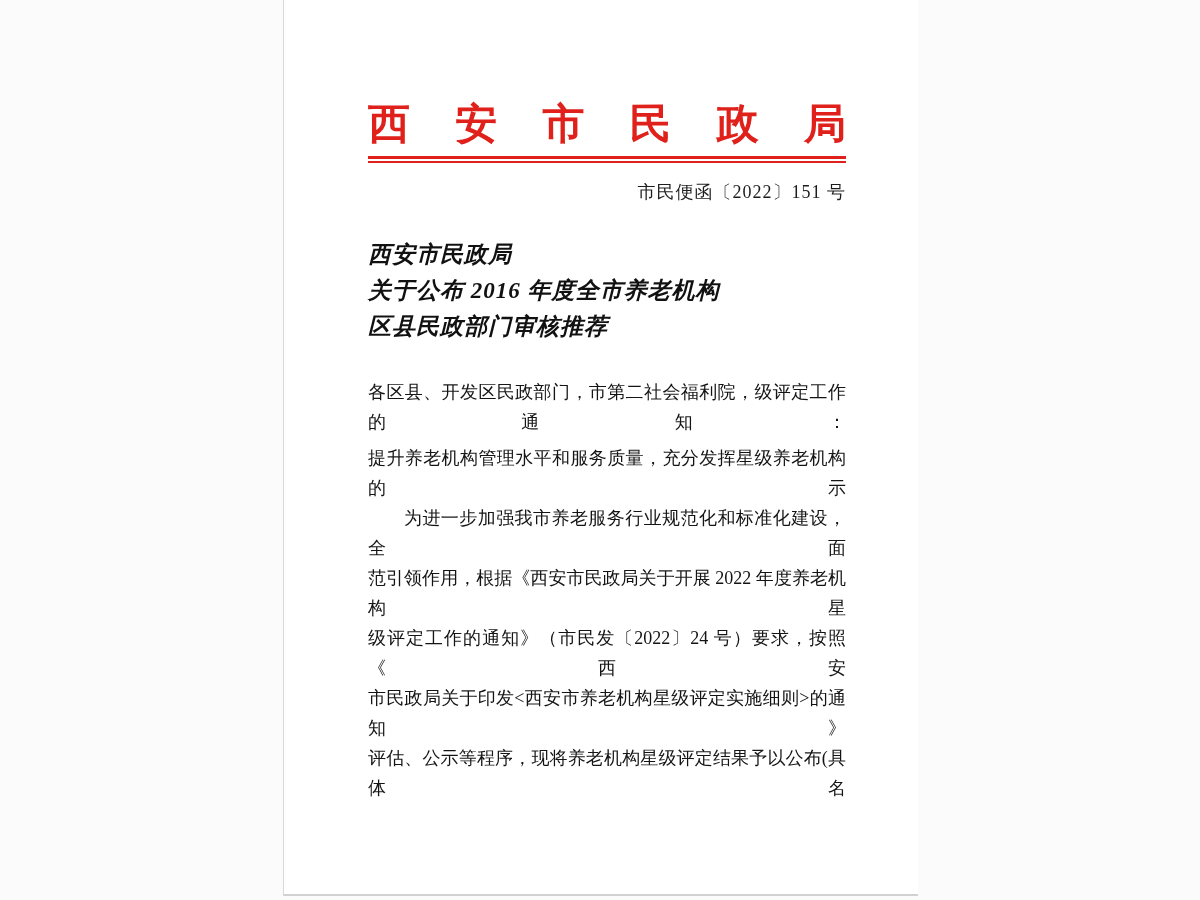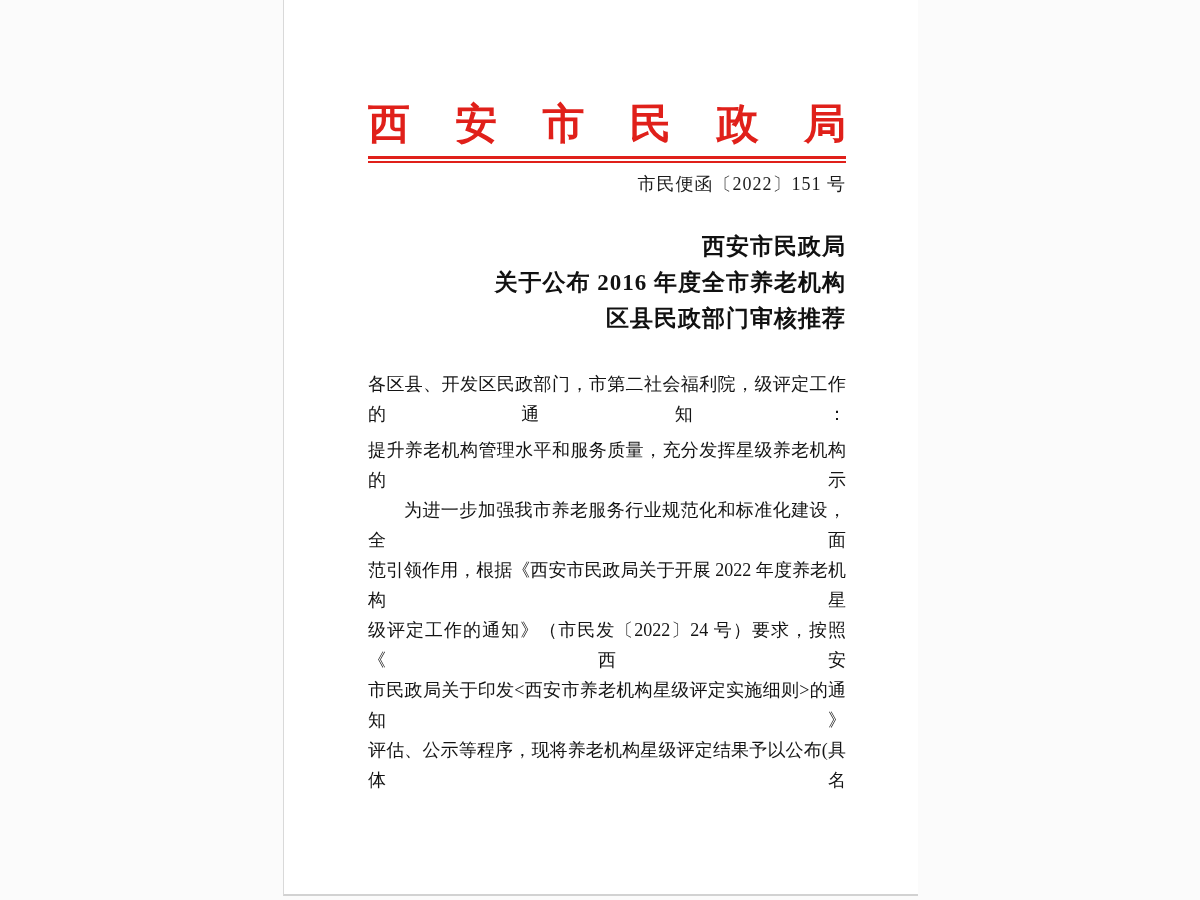--- a/index.html
+++ b/index.html
@@ -40,35 +40,36 @@
     line-height: 48px;
   }
   .agency-header span { display: block; }
   .red-rule {
     margin-top: 8px;
     height: 2px;
     border-top: 3px solid #e0201a;
     border-bottom: 2px solid #e0201a;
   }
   .doc-number {
-    margin-top: 10px;
+    margin-top: 18px;
     text-align: right;
     font-size: 18px;
     line-height: 22px;
     color: #1c1c1c;
     letter-spacing: 1px;
   }
   .doc-title {
     margin-top: 34px;
-    text-align: right;
+    text-align: left;
     font-size: 23px;
     font-weight: bold;
     line-height: 36px;
     color: #111111;
     letter-spacing: 1px;
+    font-style: italic;
   }
   .doc-body {
     margin-top: 32px;
     font-size: 18px;
     line-height: 30px;
     color: #141414;
   }
   .line {
     text-align: justify;
     text-align-last: justify;

